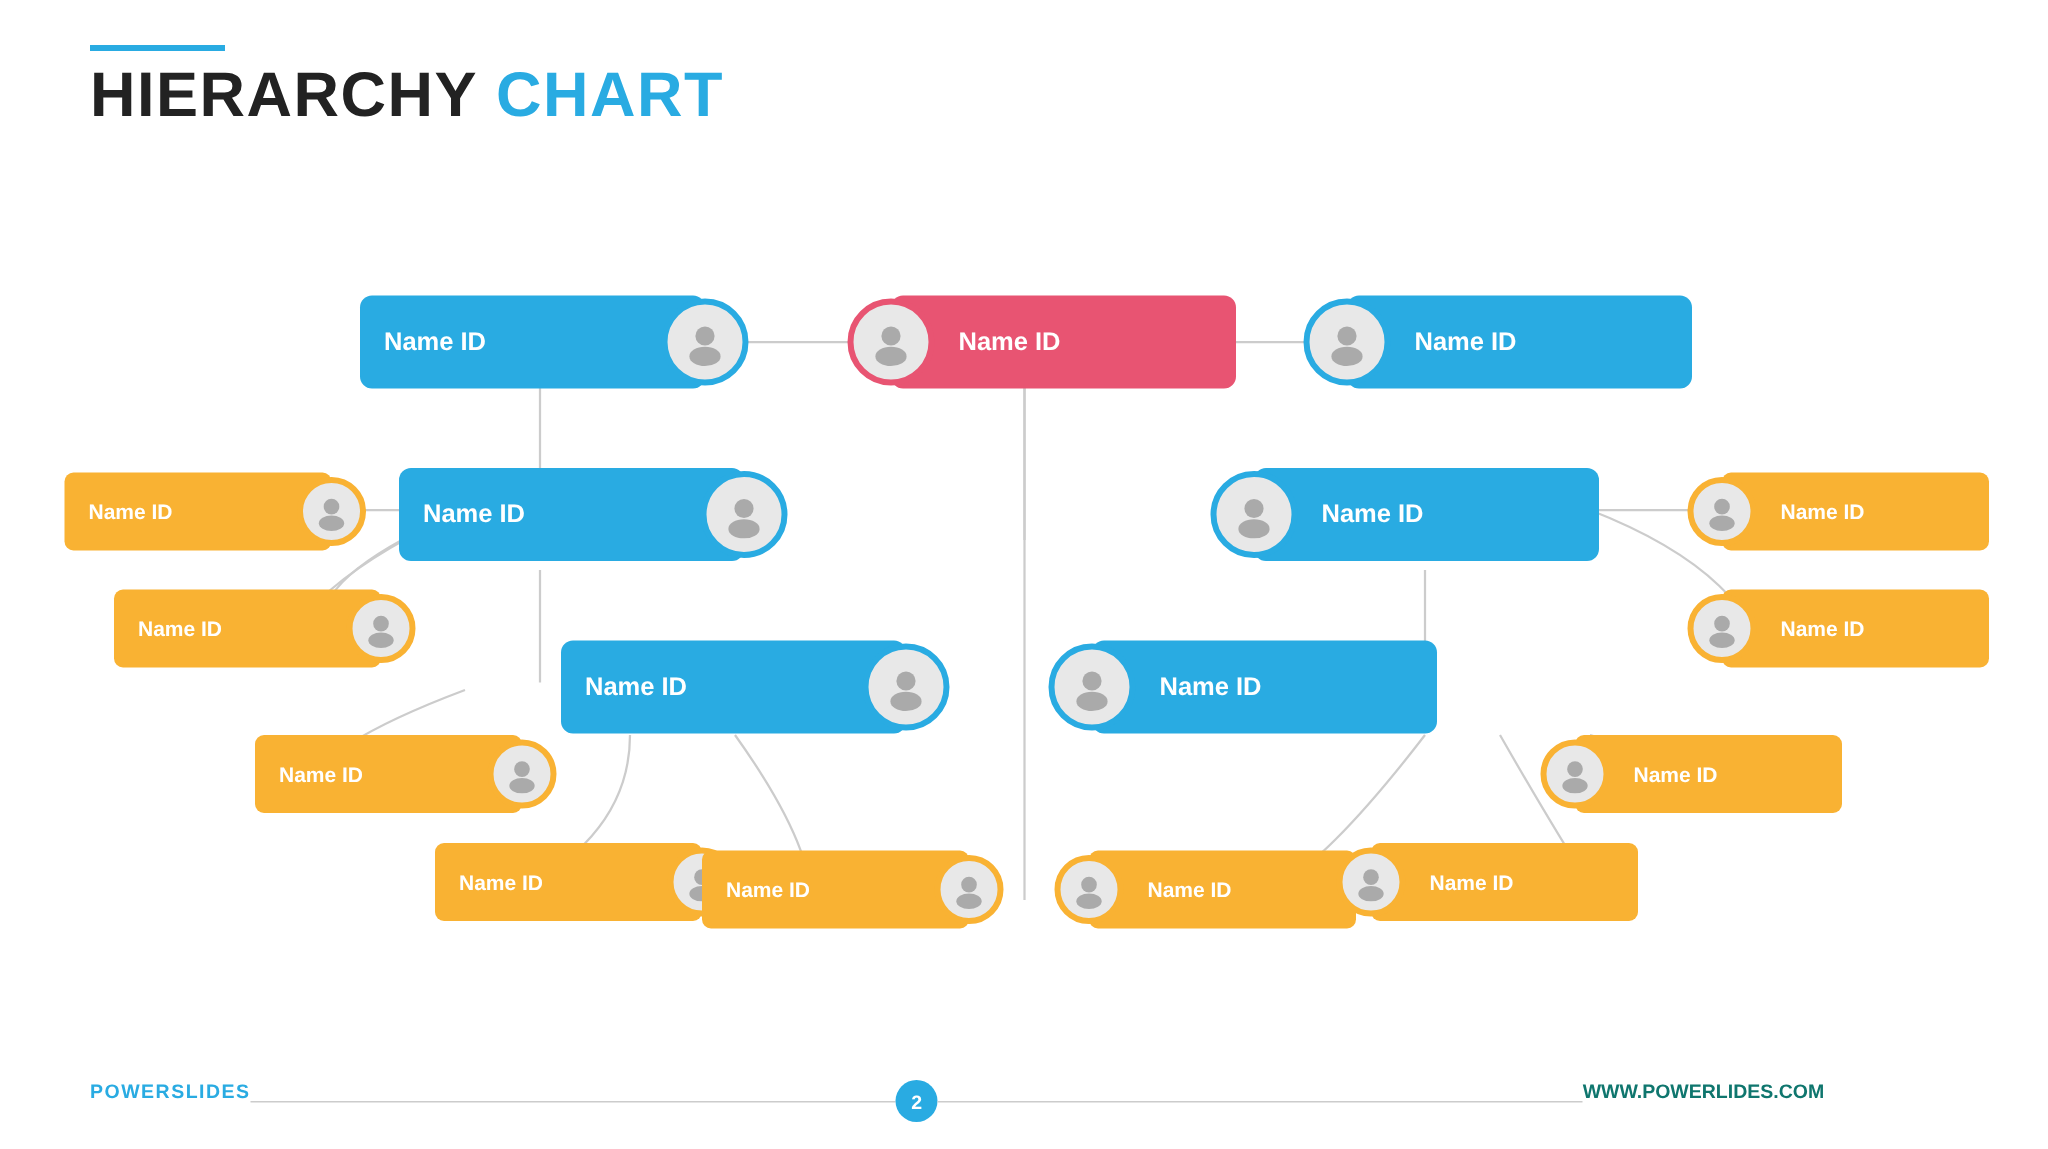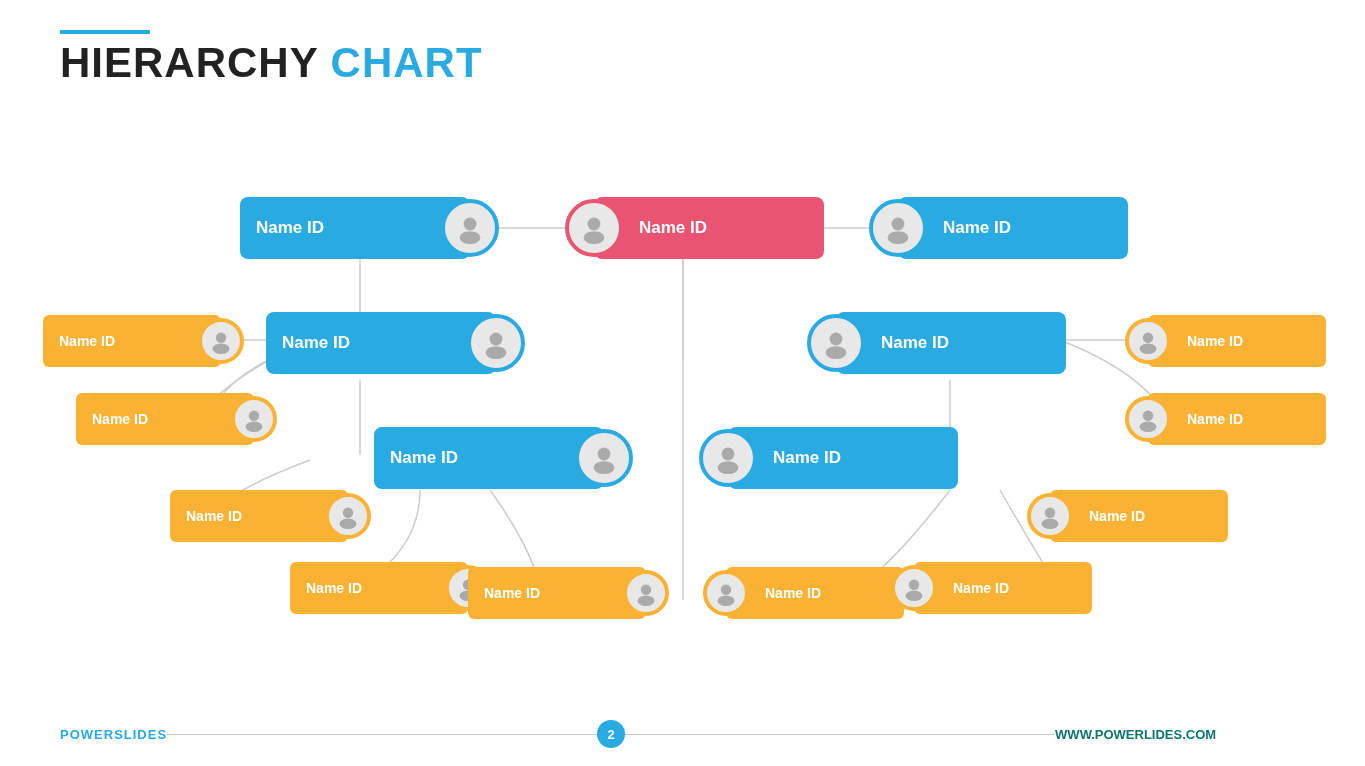--- a/index.html
+++ b/index.html
@@ -40,21 +40,20 @@
     .header-title .black { color: #222; }
     .header-title .blue { color: #29abe2; }
 
     
     .footer {
       position: absolute;
       bottom: 18px;
       left: 0;
       right: 0;
       display: flex;
-      align-items: center;
       justify-content: space-between;
       padding: 0 60px;
       margin-top: 24px;
     }
     .footer-brand {
       font-size: 13px;
       font-weight: 900;
       color: #222;
       letter-spacing: 1px;
     }

